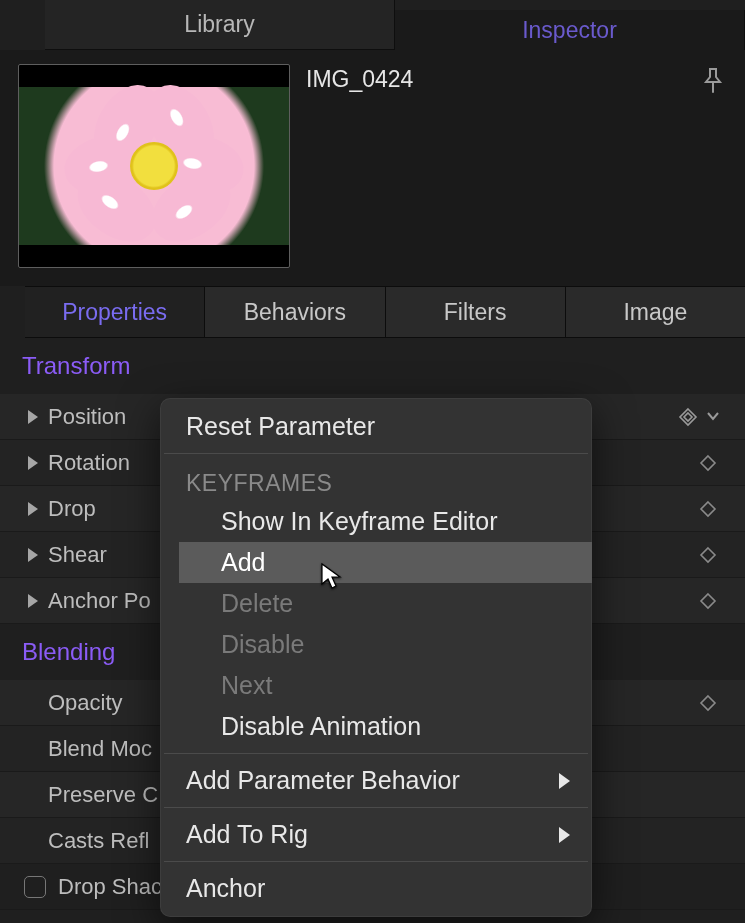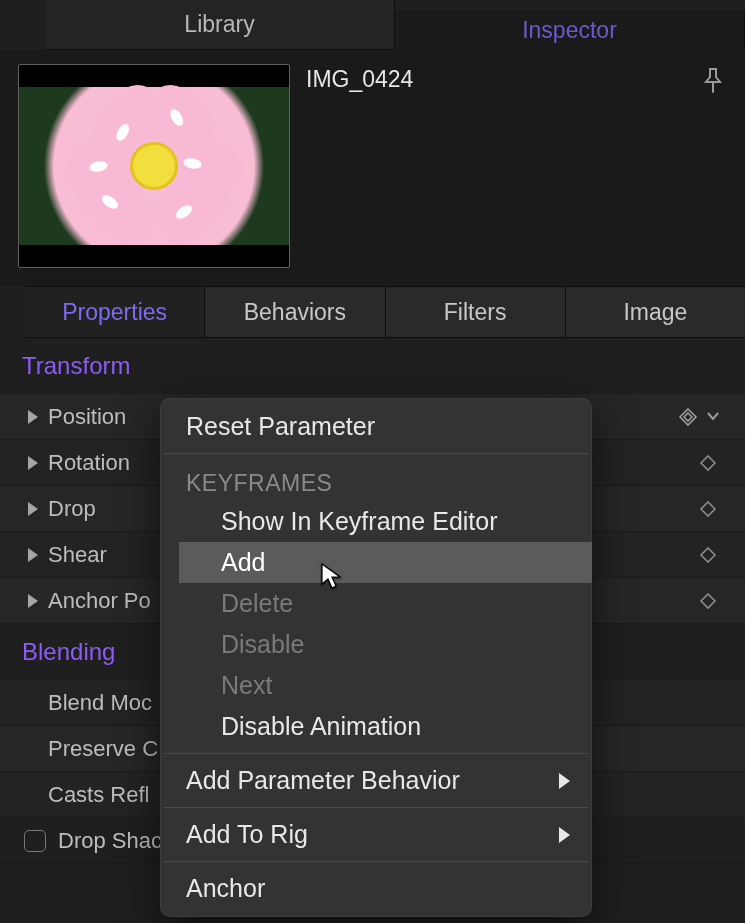--- a/index.html
+++ b/index.html
@@ -154,20 +154,30 @@
       <span class="spacer"></span>
       <span class="kf">
         <svg width="18" height="18" viewBox="0 0 18 18">
             <path d="M9 2l7 7-7 7-7-7z" stroke="#8a8a8a" stroke-width="1.6" fill="none"></path>
           </svg>
       </span>
     </div>
 
     <div class="section-header">Blending</div>
 
+    <div class="row">
+      <span style="width:20px"></span>
+      <span class="label">Opacity</span>
+      <span class="spacer"></span>
+      <span class="kf">
+        <svg width="18" height="18" viewBox="0 0 18 18">
+            <path d="M9 2l7 7-7 7-7-7z" stroke="#8a8a8a" stroke-width="1.6" fill="none"></path>
+          </svg>
+      </span>
+    </div>
     <div class="row alt">
       <span style="width:20px"></span>
       <span class="label">Blend Moc</span>
       <span class="spacer"></span>
     </div>
     <div class="row">
       <span style="width:20px"></span>
       <span class="label">Preserve C</span>
       <span class="spacer"></span>
     </div>

